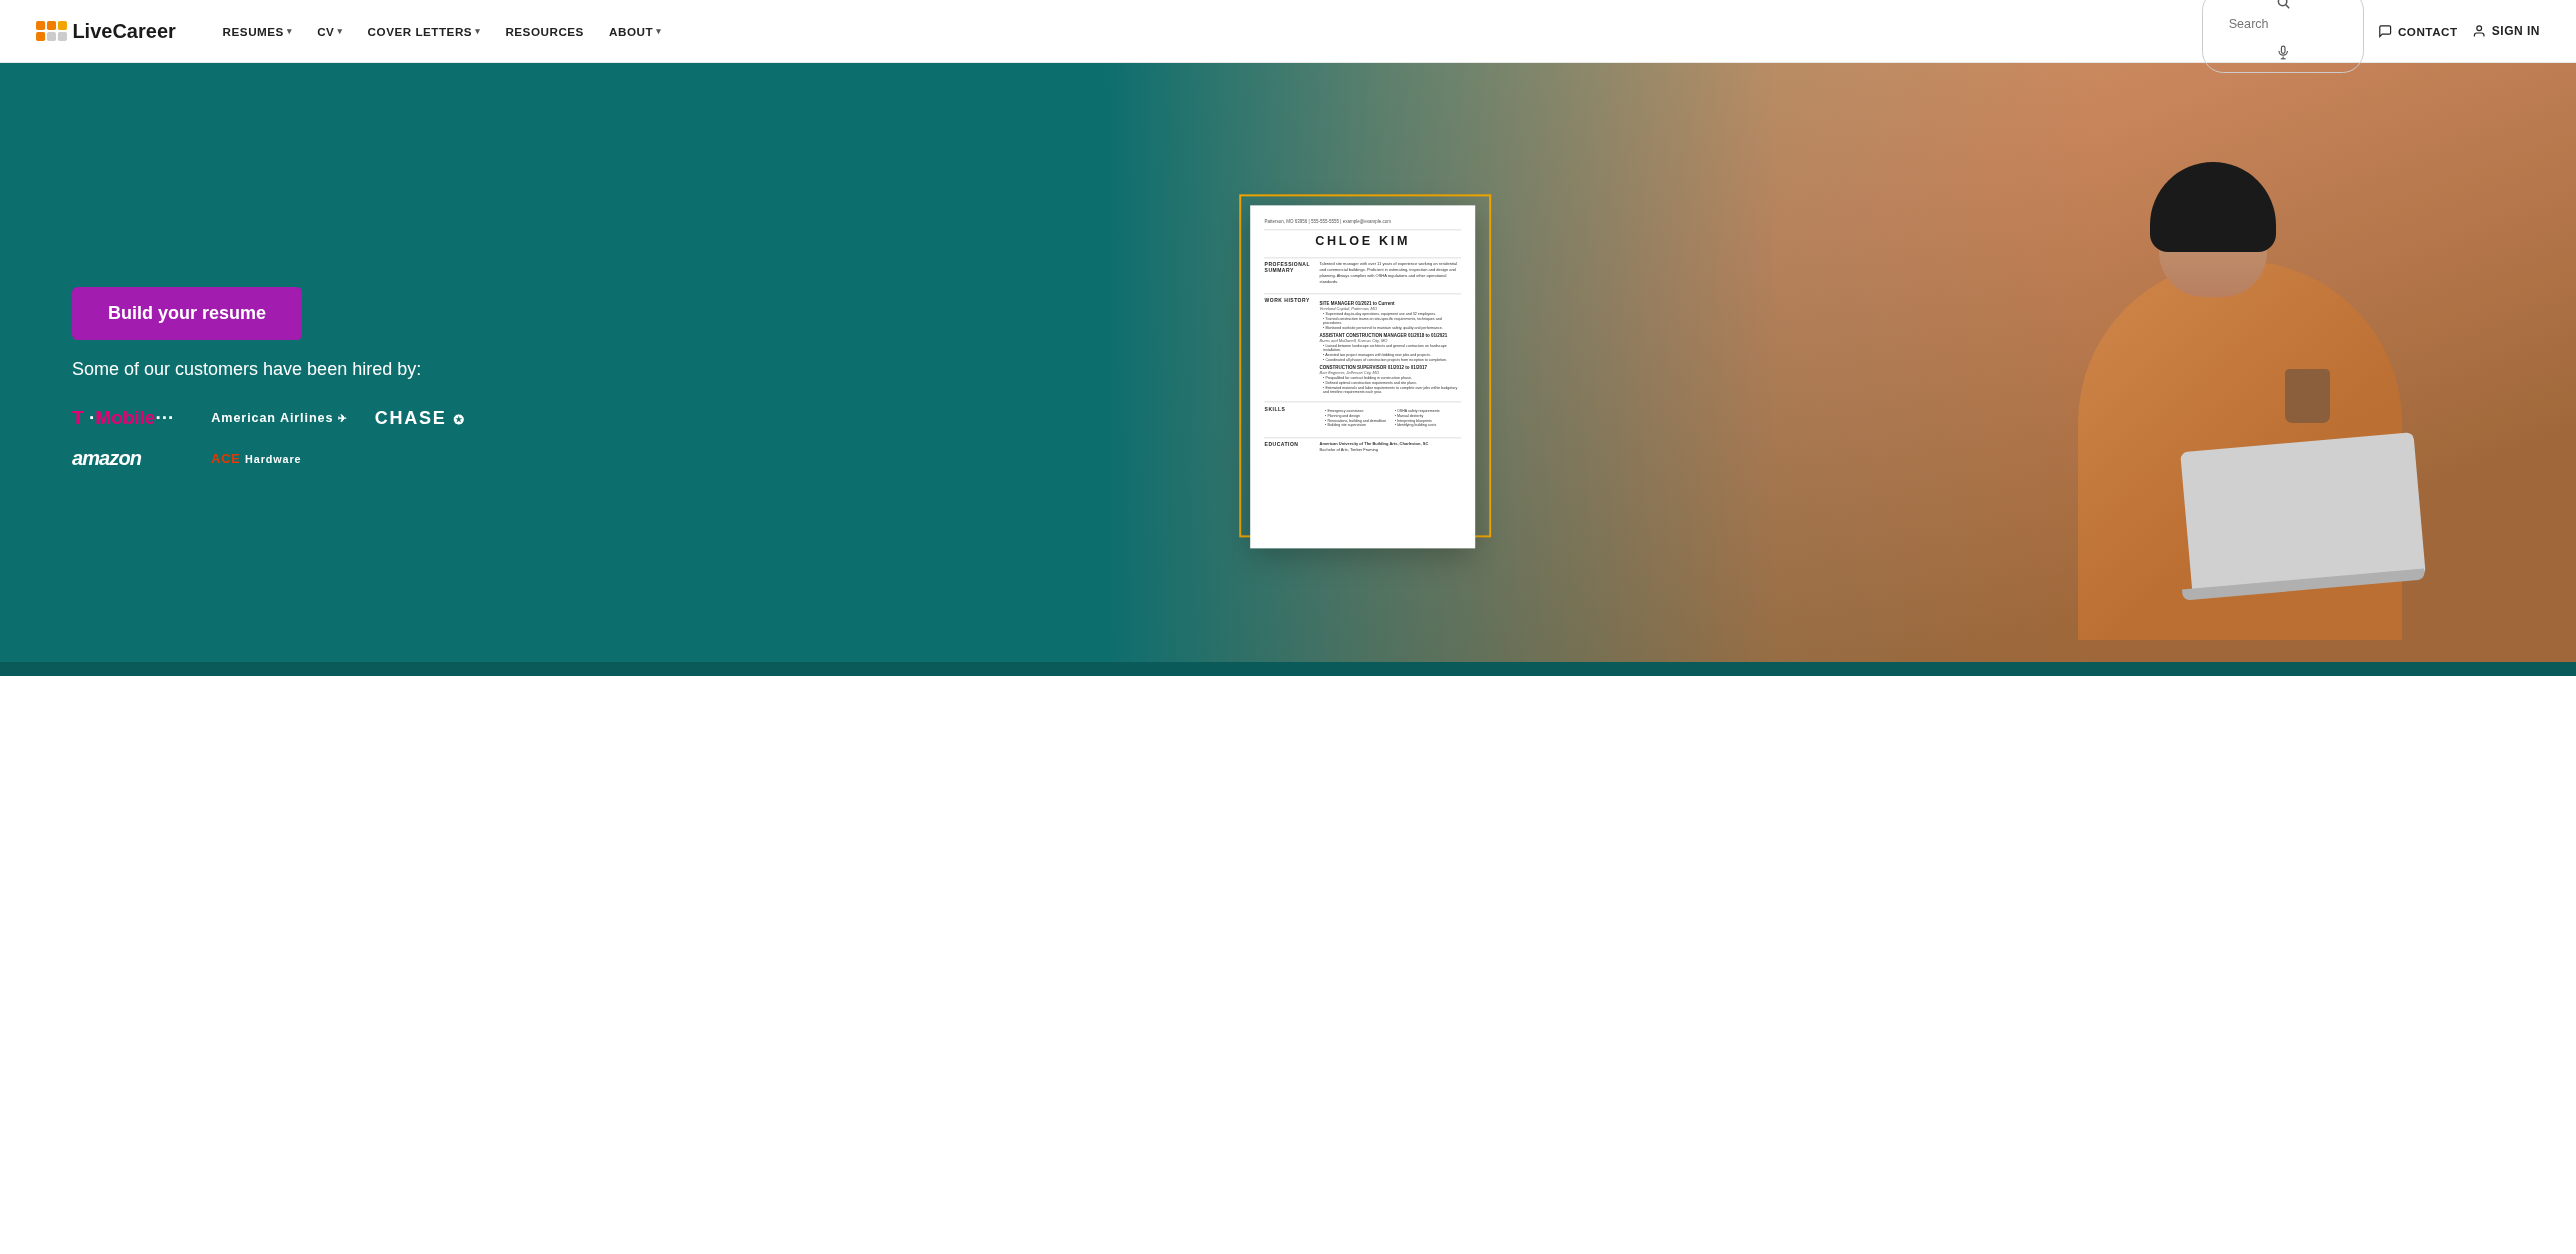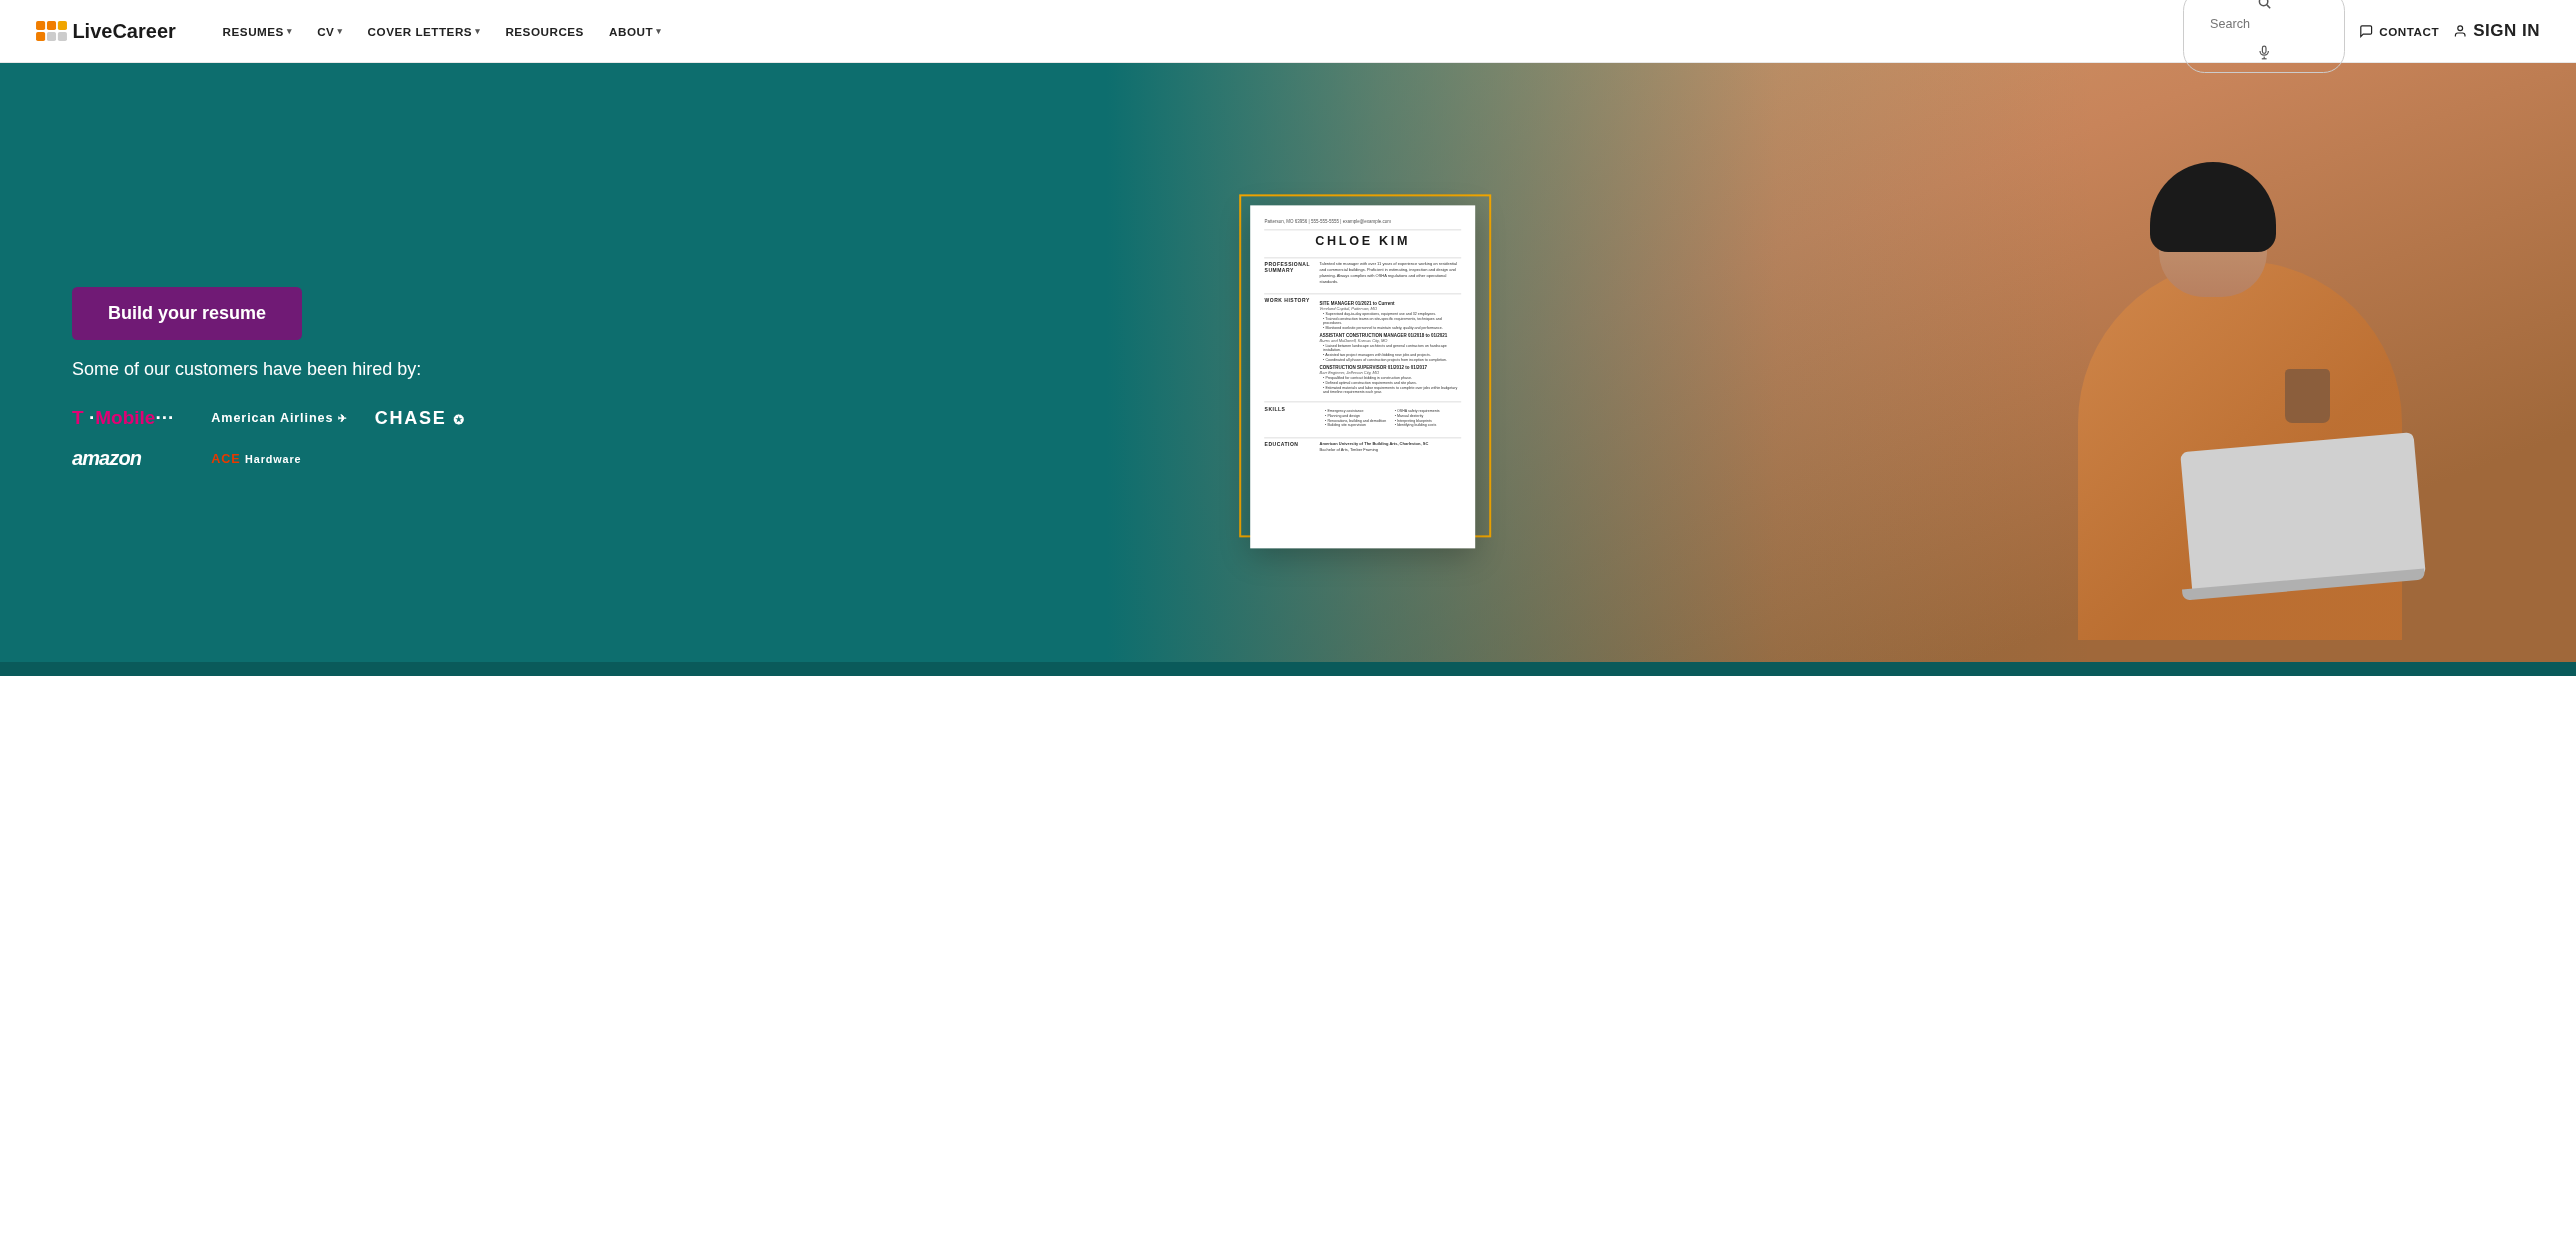--- a/index.html
+++ b/index.html
@@ -54,21 +54,21 @@
       width: 29px; height: 29px; display: flex; align-items: center; justify-content: center;
       border-radius: 50%;
     }
     .contact-btn {
       display: flex; align-items: center; gap: 5.4px;
       font-size: 11.7px; font-weight: 600; color: #222; cursor: pointer;
       text-transform: uppercase; letter-spacing: 0.5px;
     }
     .signin-btn {
       display: flex; align-items: center; gap: 5.4px;
-      font-size: 17px; font-weight: 600; color: #222; cursor: pointer;
+      font-size: 12px; font-weight: 600; color: #222; cursor: pointer;
       text-transform: uppercase; letter-spacing: 0.5px;
     }
 
     
     .hero {
       position: relative;
       background: #0d6e6e;
       min-height: 613px;
       display: flex;
       overflow: hidden;
@@ -91,21 +91,21 @@
       justify-content: center;
     }
     .hero-headline {
       font-size: 47px;
       font-weight: 800;
       color: #fff;
       line-height: 1.15;
       margin-bottom: 36px;
     }
     .hero-cta {
-      background: #701a75;
+      background: #a21caf;
       color: #fff;
       border: none;
       border-radius: 5.4px;
       padding: 16px 36px;
       font-size: 18px;
       font-weight: 700;
       cursor: pointer;
       display: inline-block;
       margin-bottom: 19px;
       width: fit-content;

